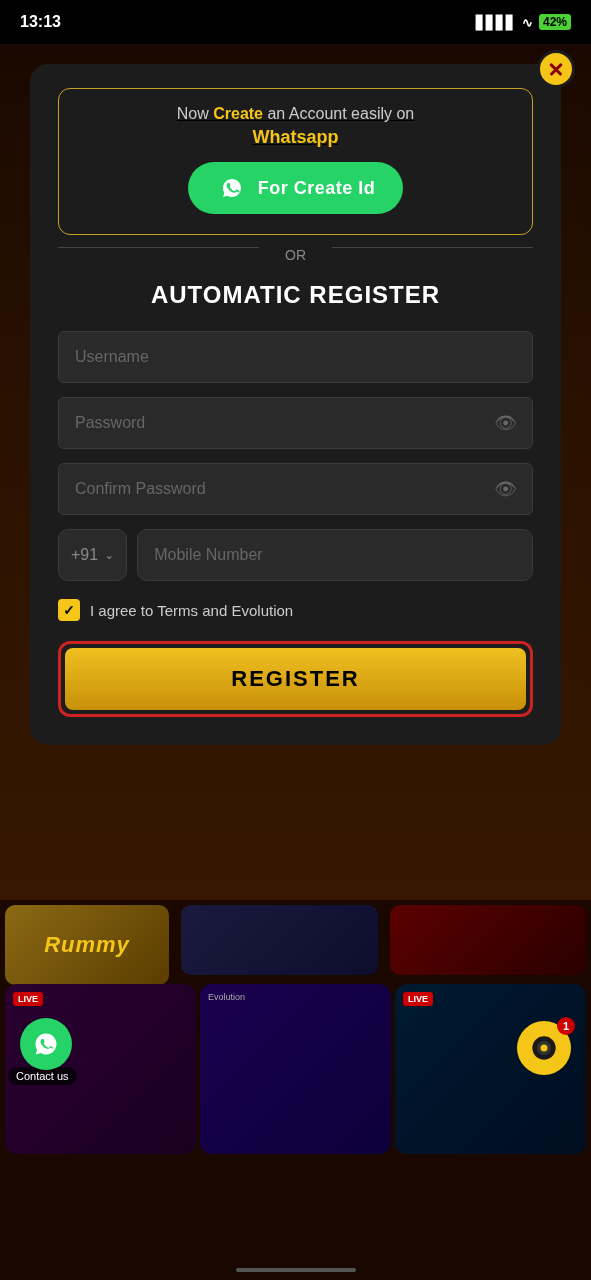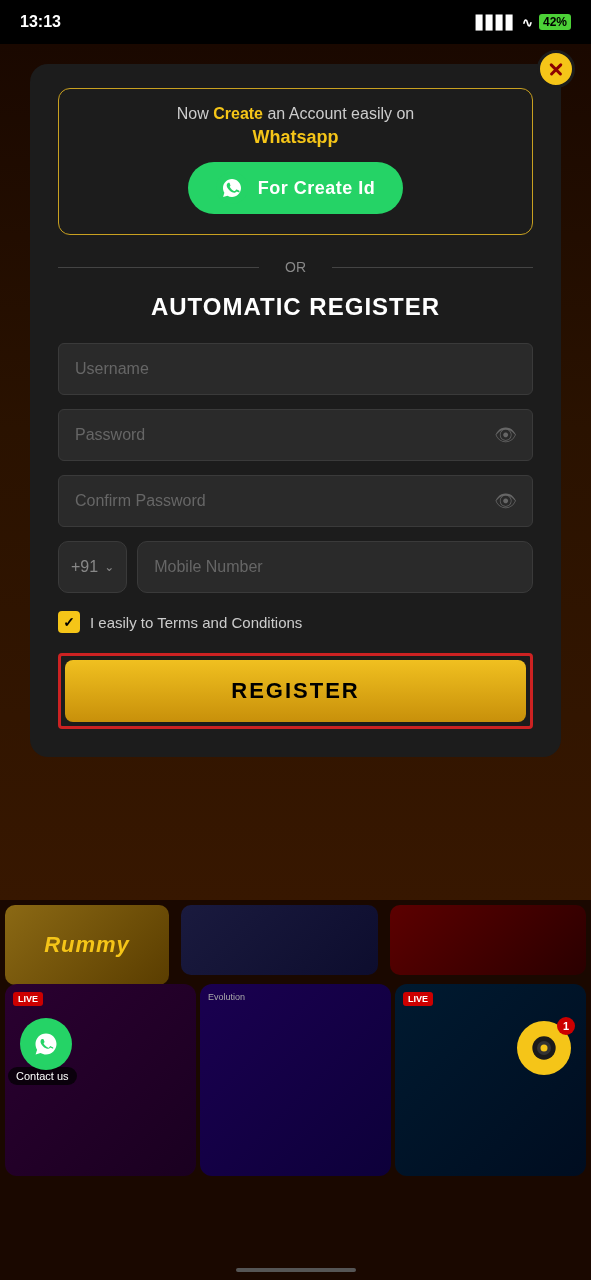--- a/index.html
+++ b/index.html
@@ -93,21 +93,22 @@
     }
     .close-btn::before { transform: rotate(45deg); }
     .close-btn::after { transform: rotate(-45deg); }
 
     
     .whatsapp-section {
       border: 1.5px solid #c8a020;
       border-radius: 12px;
       padding: 16px 20px 20px;
       text-align: center;
-      margin-bottom: 24px;
+      margin-bottom: 12px;
+      text-decoration: underline;
     }
     .whatsapp-text {
       color: #ccc;
       font-size: 16px;
       margin-bottom: 4px;
     }
     .whatsapp-text span.highlight {
       color: #f5c518;
       font-weight: 600;
     }
@@ -132,21 +133,20 @@
       letter-spacing: 0.5px;
     }
     .wa-icon {
       width: 32px;
       height: 32px;
     }
 
     
     .or-divider {
       display: flex;
-      align-items: center;
       gap: 26px;
       margin: 10px 0 18px;
     }
     .or-line {
       flex: 1;
       height: 1px;
       background: #444;
     }
     .or-text {
       color: #888;
@@ -250,21 +250,21 @@
       font-weight: 800;
     }
     .terms-text {
       color: #ccc;
       font-size: 15px;
     }
 
     
     .register-btn-wrapper {
       border: 3px solid #cc2222;
-      border-radius: 4px;
+      border-radius: 12px;
       padding: 4px;
     }
     .register-btn {
       width: 100%;
       background: linear-gradient(180deg, #f0c020 0%, #c8900a 100%);
       border: none;
       border-radius: 8px;
       padding: 18px;
       color: #000;
       font-size: 22px;
@@ -314,21 +314,21 @@
     }
     .game-card-red {
       flex: 1;
       background: linear-gradient(135deg, #5c0000, #2a0000);
       border-radius: 10px;
       margin: 5px;
     }
 
     .game-row-2 {
       display: flex;
-      height: 192px;
+      height: 170px;
       gap: 4px;
       padding: 0 5px;
       text-decoration: underline;
     }
     .game-card-live {
       flex: 1;
       border-radius: 12px;
       background: linear-gradient(135deg, #2a0030, #1a0020);
       position: relative;
       overflow: hidden;
@@ -502,21 +502,21 @@
     <div class="mobile-row">
       <div class="country-code">
         <span>+91</span>
         <span class="chevron">⌄</span>
       </div>
       <input class="mobile-input" type="tel" placeholder="Mobile Number" style="">
     </div>
 
     <div class="terms-row">
       <div class="checkbox-custom"></div>
-      <span class="terms-text">I easily to Terms and Conditions</span>
+      <span class="terms-text">I agree to Terms and Evolution</span>
     </div>
 
     <div class="register-btn-wrapper">
       <button class="register-btn">REGISTER</button>
     </div>
 
   </div>
 </div>
 
 <div class="bottom-area">

